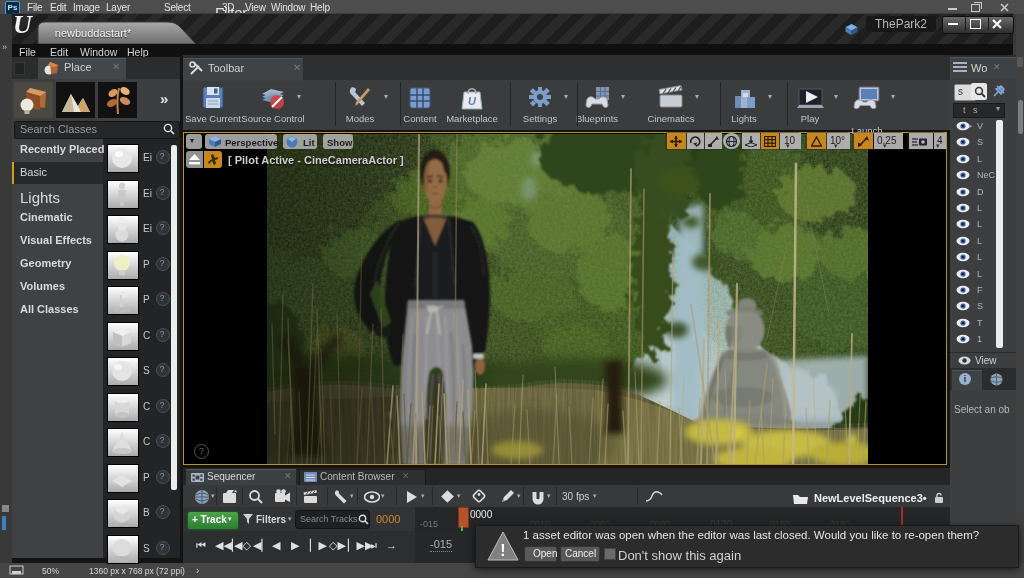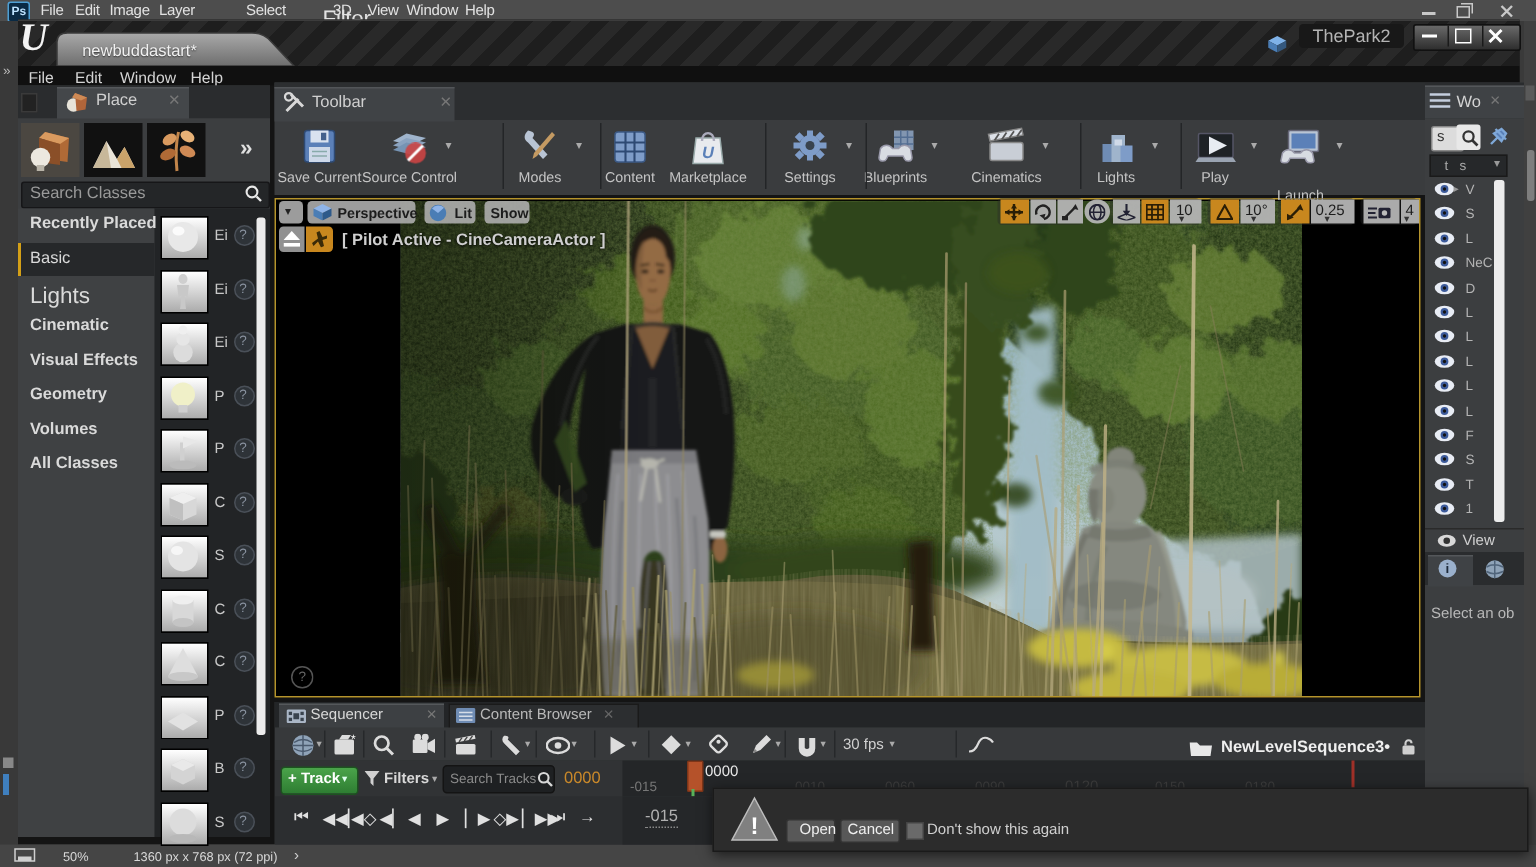--- a/index.html
+++ b/index.html
@@ -1029,19 +1029,20 @@
 <svg class="abs" style="left:990px;top:373px" width="13" height="13">
       <circle cx="6.5" cy="6.5" r="6" fill="#8fa3b8"></circle>
       <path d="M1,5 Q6,2 12,5 M1,8 Q6,11 12,8 M6.5,0.5 L6.5,12.5" stroke="#50647a" fill="none"></path>
     </svg>
 <div class="abs txt" style="left:954px;top:404px;font-size:10px;color:#b8b8b8;">Select an ob</div>
     <div class="abs" style="left:475px;top:525px;width:542px;height:41px;background:#2c2c2c;border:1px solid #1a1a1a;box-shadow:0 2px 8px rgba(0,0,0,0.6);"></div>
 <svg class="abs" style="left:486px;top:530px" width="34" height="32">
       <polygon points="17,2 32,30 2,30" fill="#808080" stroke="#bdbdbd"></polygon>
       <text x="17" y="26" text-anchor="middle" font-size="16" font-weight="bold" fill="#fff">!</text>
     </svg>
+<div class="abs txt" style="left:523px;top:529px;font-size:11.5px;color:#e4e4e4;">1 asset editor was open when the editor was last closed. Would you like to re-open them?</div>
 <div class="abs" style="left:524px;top:546px;width:31px;height:14px;background:#585858;border:1px solid #333;border-radius:2px;"></div>
 <div class="abs txt" style="left:533px;top:548px;font-size:10px;color:#efefef;">Open</div>
 <div class="abs" style="left:560px;top:546px;width:38px;height:14px;background:#585858;border:1px solid #333;border-radius:2px;"></div>
 <div class="abs txt" style="left:565px;top:548px;font-size:10px;color:#efefef;">Cancel</div>
 <div class="abs" style="left:604px;top:548px;width:10px;height:10px;background:#6a6a6a;border:1px solid #444;"></div>
-<div class="abs txt" style="left:618px;top:548px;font-size:10px;color:#d0d0d0;text-align:right;">Don't show this again</div>
+<div class="abs txt" style="left:618px;top:548px;font-size:13px;color:#d0d0d0;text-align:right;">Don't show this again</div>
   </div>
 
 </body></html>

